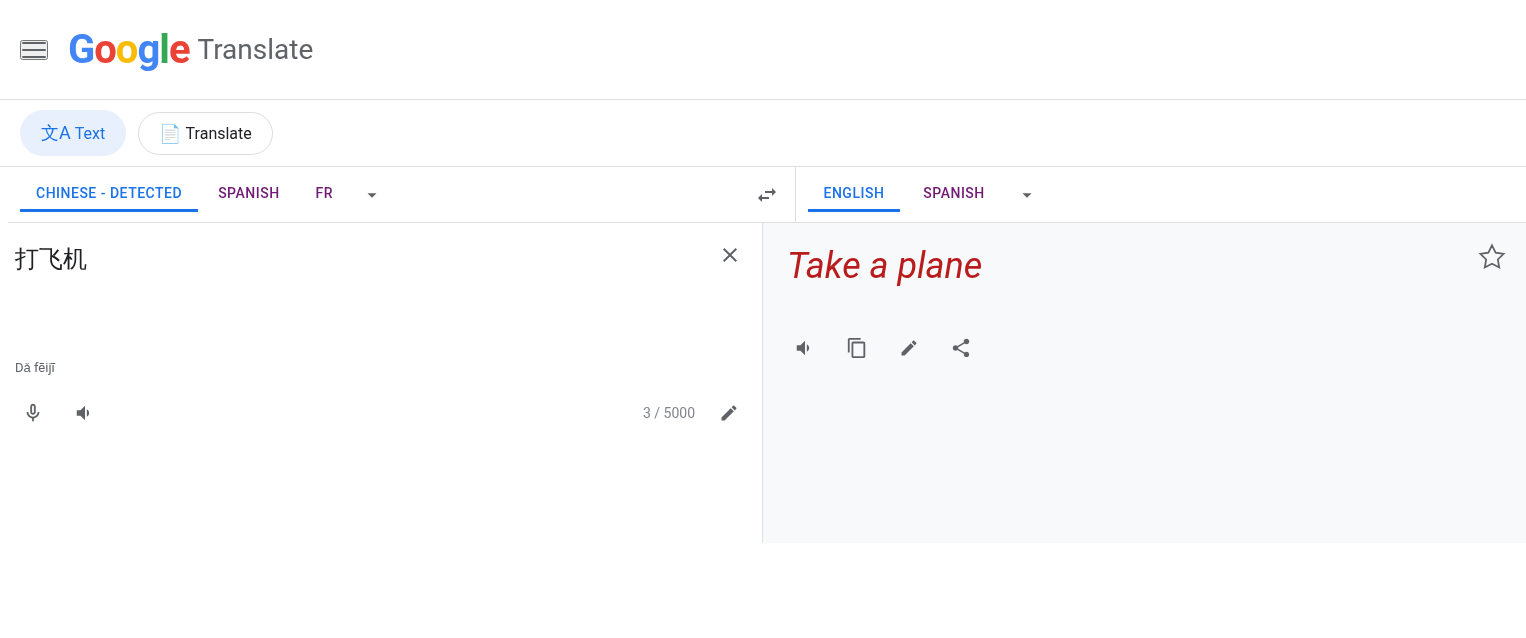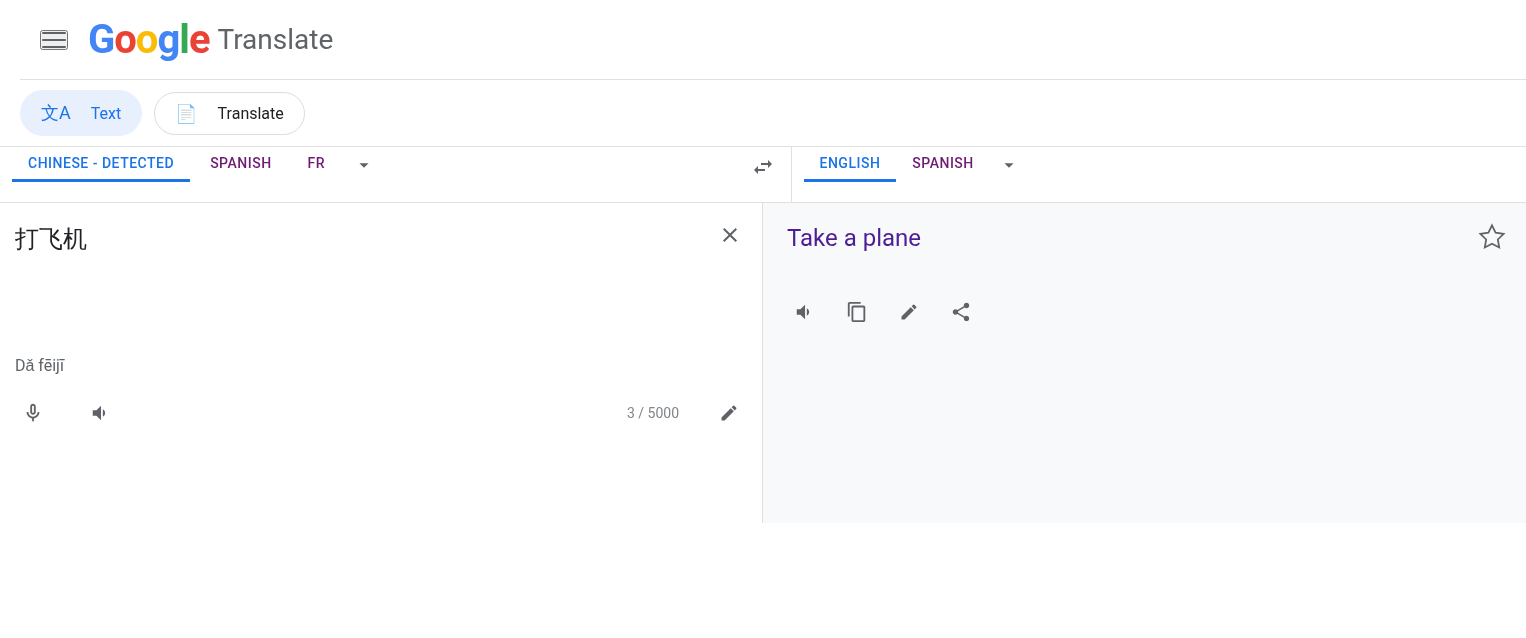--- a/index.html
+++ b/index.html
@@ -10,22 +10,21 @@
       width: 1526px;
       min-height: 638px;
     }
 
     
     .header {
       display: flex;
       align-items: center;
       padding: 12px 20px;
       border-bottom: 1px solid #e0e0e0;
-      height: 80px;
-      margin-left: 20px;
+      height: 100px;
     }
     .menu-icon {
       font-size: 22px;
       color: #5f6368;
       cursor: pointer;
       margin-right: 20px;
       display: flex;
       flex-direction: column;
       gap: 5px;
     }
@@ -64,21 +63,21 @@
       display: flex;
       align-items: center;
       padding: 10px 20px;
       border-bottom: 1px solid #e0e0e0;
       gap: 12px;
       background: #fff;
     }
     .tab-btn {
       display: flex;
       align-items: center;
-      gap: 20px;
+      gap: 4px;
       padding: 10px 20px;
       border: 1px solid #dadce0;
       border-radius: 24px;
       font-size: 16px;
       cursor: pointer;
       background: #fff;
       color: #202124;
       font-family: inherit;
       text-align: center;
     }
@@ -87,38 +86,39 @@
       border-color: #e8f0fe;
       color: #1a73e8;
     }
     .tab-icon {
       font-size: 18px;
     }
 
     
     .lang-row {
       display: flex;
-      align-items: flex-start;
+      align-items: center;
       border-bottom: 1px solid #e0e0e0;
       height: 56px;
+      margin-left: 8px;
     }
     .lang-left {
       display: flex;
       align-items: center;
       flex: 1;
       max-width: 763px;
       padding: 0 12px;
       gap: 4px;
     }
     .lang-right {
       display: flex;
       align-items: center;
       flex: 1;
       padding: 0 12px;
-      gap: 0;
+      gap: 7px;
     }
     .lang-divider {
       width: 1px;
       background: #e0e0e0;
       align-self: stretch;
     }
     .swap-btn {
       width: 40px;
       height: 40px;
       border-radius: 50%;
@@ -189,41 +189,41 @@
       color: #202124;
       border: none;
       outline: none;
       resize: none;
       background: transparent;
       font-family: inherit;
       line-height: 1.4;
       min-height: 80px;
     }
     .source-romanize {
-      font-size: 16px;
-      color: #5f6368;
-      margin-top: 28px;
+      font-size: 13px;
+      color: #5f6368;
+      margin-top: 12px;
     }
     .clear-btn {
       position: absolute;
       top: 20px;
       right: 20px;
       background: none;
       border: none;
       cursor: pointer;
       color: #5f6368;
       font-size: 24px;
     }
 
     
     .source-toolbar {
       display: flex;
       align-items: center;
       margin-top: 20px;
-      gap: 32px;
+      gap: 16px;
     }
     .char-count {
       margin-left: auto;
       font-size: 14px;
       color: #80868b;
     }
     .icon-btn {
       background: none;
       border: none;
       cursor: pointer;
@@ -232,24 +232,25 @@
       display: flex;
       align-items: center;
       justify-content: center;
       width: 36px;
       height: 36px;
       border-radius: 50%;
     }
 
     
     .target-text {
-      font-size: 24px;
-      color: #4c1d95;
+      font-size: 36px;
+      color: #b91c1c;
       font-weight: 400;
       line-height: 1.3;
+      font-style: italic;
     }
     .star-btn {
       position: absolute;
       top: 20px;
       right: 20px;
       background: none;
       border: none;
       cursor: pointer;
       color: #5f6368;
       font-size: 26px;

